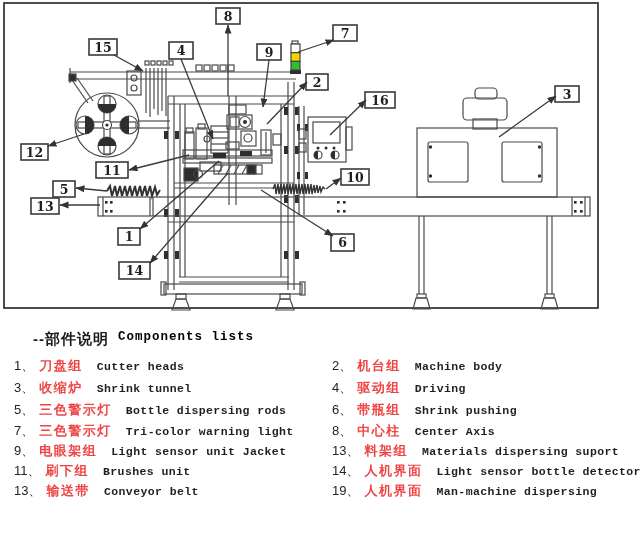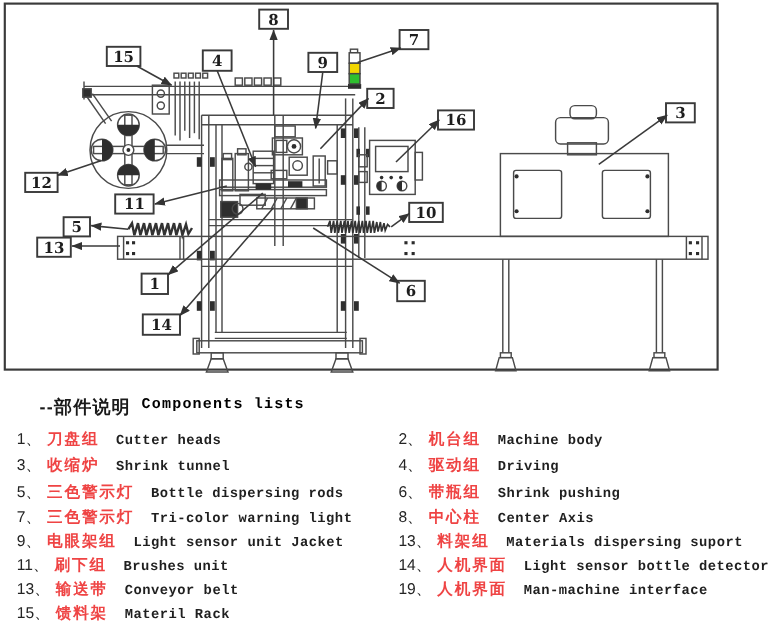--- a/index.html
+++ b/index.html
@@ -370,25 +370,20 @@
     <div class="row">
       <span class="no">11、</span>
       <span class="cn">刷下组</span>
       <span class="en">Brushes unit</span>
     </div>
     <div class="row">
       <span class="no">13、</span>
       <span class="cn">输送带</span>
       <span class="en">Conveyor belt</span>
     </div>
-    <div class="row">
-      <span class="no">15、</span>
-      <span class="cn">馈料架</span>
-      <span class="en">Materil Rack</span>
-    </div>
   </div>
 <div id="col-right" class="col">
     <div class="row">
       <span class="no">2、</span>
       <span class="cn">机台组</span>
       <span class="en">Machine body</span>
     </div>
     <div class="row">
       <span class="no">4、</span>
       <span class="cn">驱动组</span>
@@ -410,15 +405,15 @@
       <span class="en">Materials dispersing suport</span>
     </div>
     <div class="row">
       <span class="no">14、</span>
       <span class="cn">人机界面</span>
       <span class="en">Light sensor bottle detector</span>
     </div>
     <div class="row">
       <span class="no">19、</span>
       <span class="cn">人机界面</span>
-      <span class="en">Man-machine interface</span>
+      <span class="en">Man-machine dispersing</span>
     </div>
   </div>
 
 </body></html>

